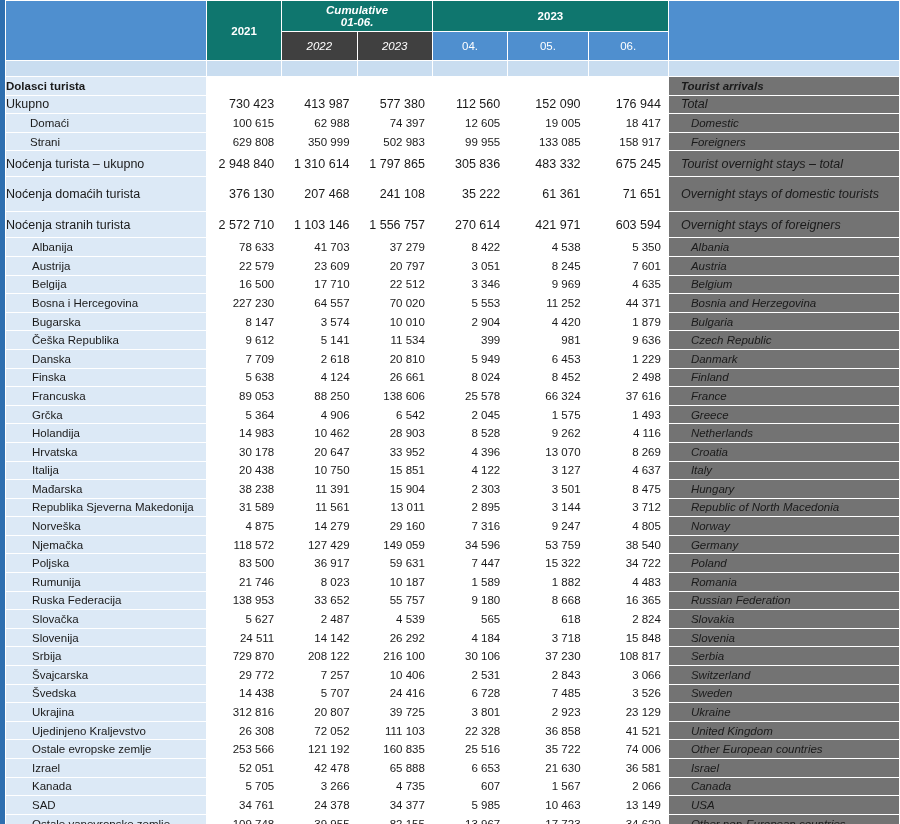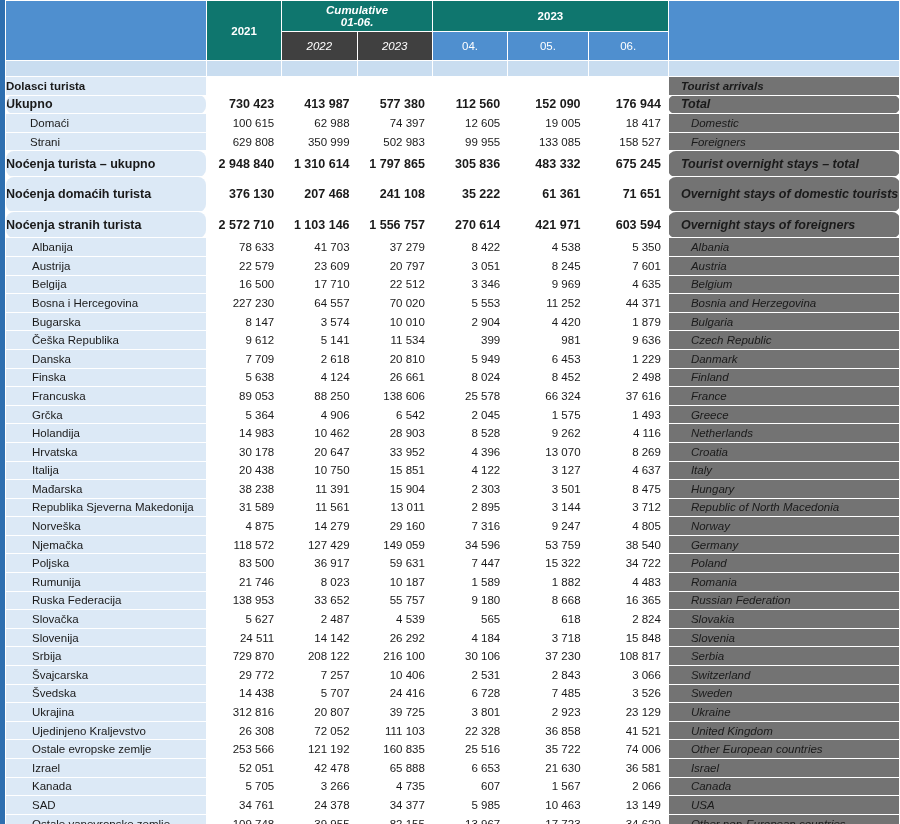--- a/index.html
+++ b/index.html
@@ -88,21 +88,21 @@
   td.en{
     background:#737373;
     font-style:italic;
     padding-left:12px;
     text-align:left;
     white-space:nowrap;
     overflow:hidden;
   }
   td.en.indent{padding-left:22px;}
 
-  tr.bold td{font-weight:bold;border-radius:8px;}
+  tr.bold td{font-weight:normal;}
   tr.section td.lbl,tr.section td.en{font-weight:bold;}
   tr.tall td{height:25px;}
   tr.tall2 td{height:34px;}
   td.en.wrap{white-space:normal;line-height:1.15;}
   tr.big td{font-size:12.5px;}
 </style>
 </head>
 <body>
 
 <div class="sheet">
@@ -177,21 +177,21 @@
           <td class="num">18 417</td>
           <td class="en indent">Domestic</td>
         </tr>
         <tr class="">
           <td class="lbl indent">Strani</td>
           <td class="num">629 808</td>
           <td class="num">350 999</td>
           <td class="num">502 983</td>
           <td class="num">99 955</td>
           <td class="num">133 085</td>
-          <td class="num">158 527</td>
+          <td class="num">158 917</td>
           <td class="en indent">Foreigners</td>
         </tr>
         <tr class="bold big tall">
           <td class="lbl">Noćenja turista – ukupno</td>
           <td class="num">2 948 840</td>
           <td class="num">1 310 614</td>
           <td class="num">1 797 865</td>
           <td class="num">305 836</td>
           <td class="num">483 332</td>
           <td class="num">675 245</td>

